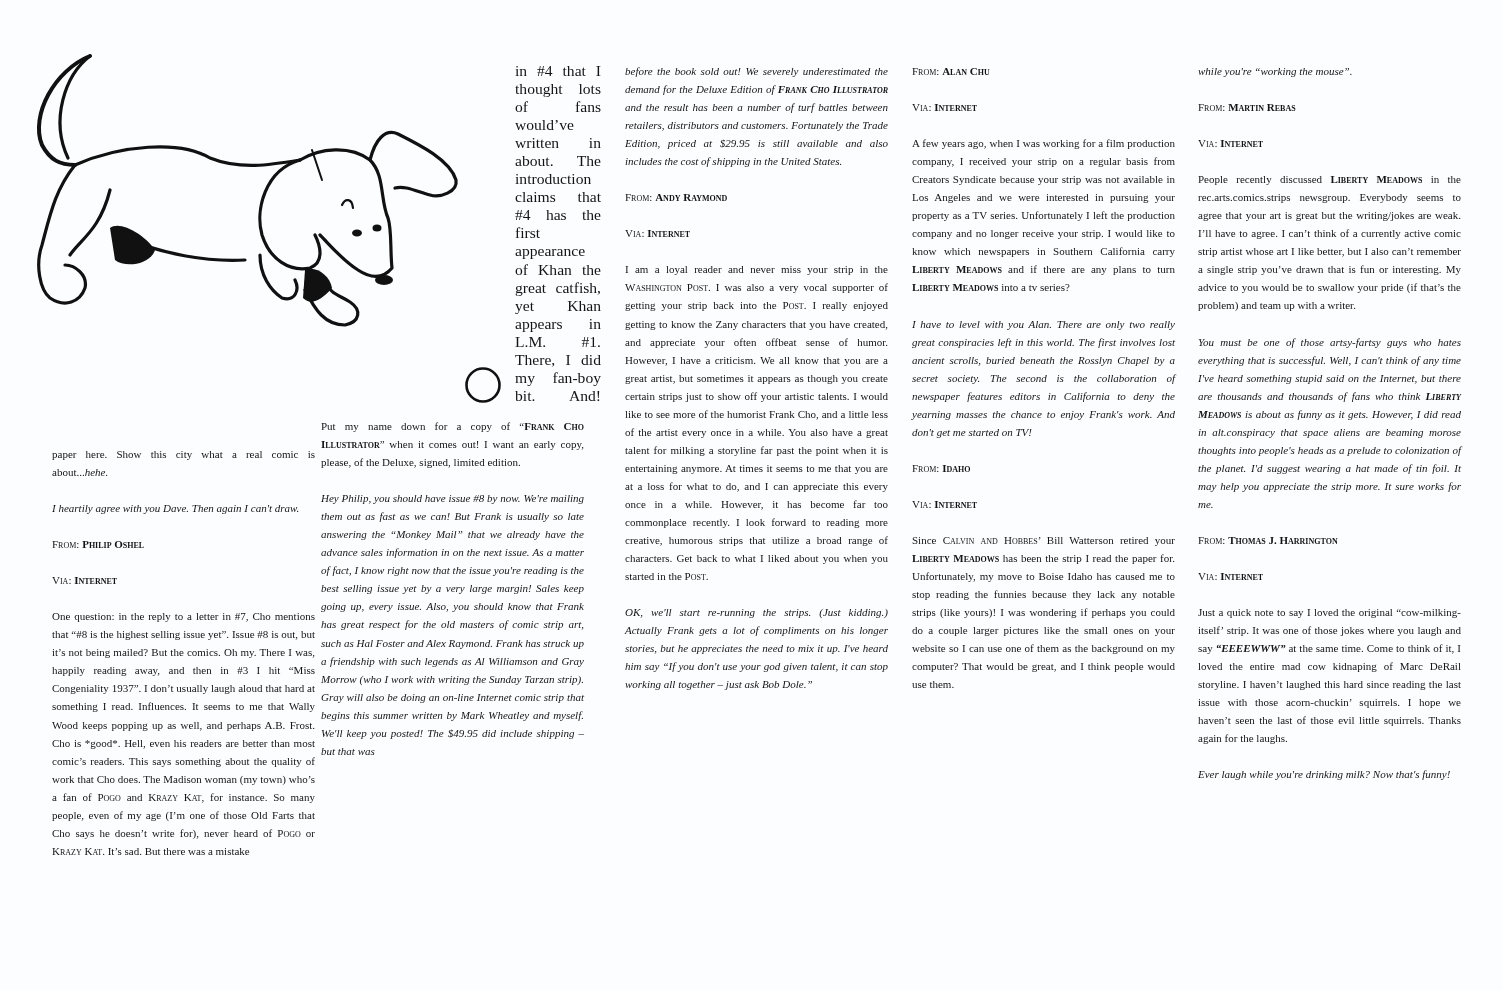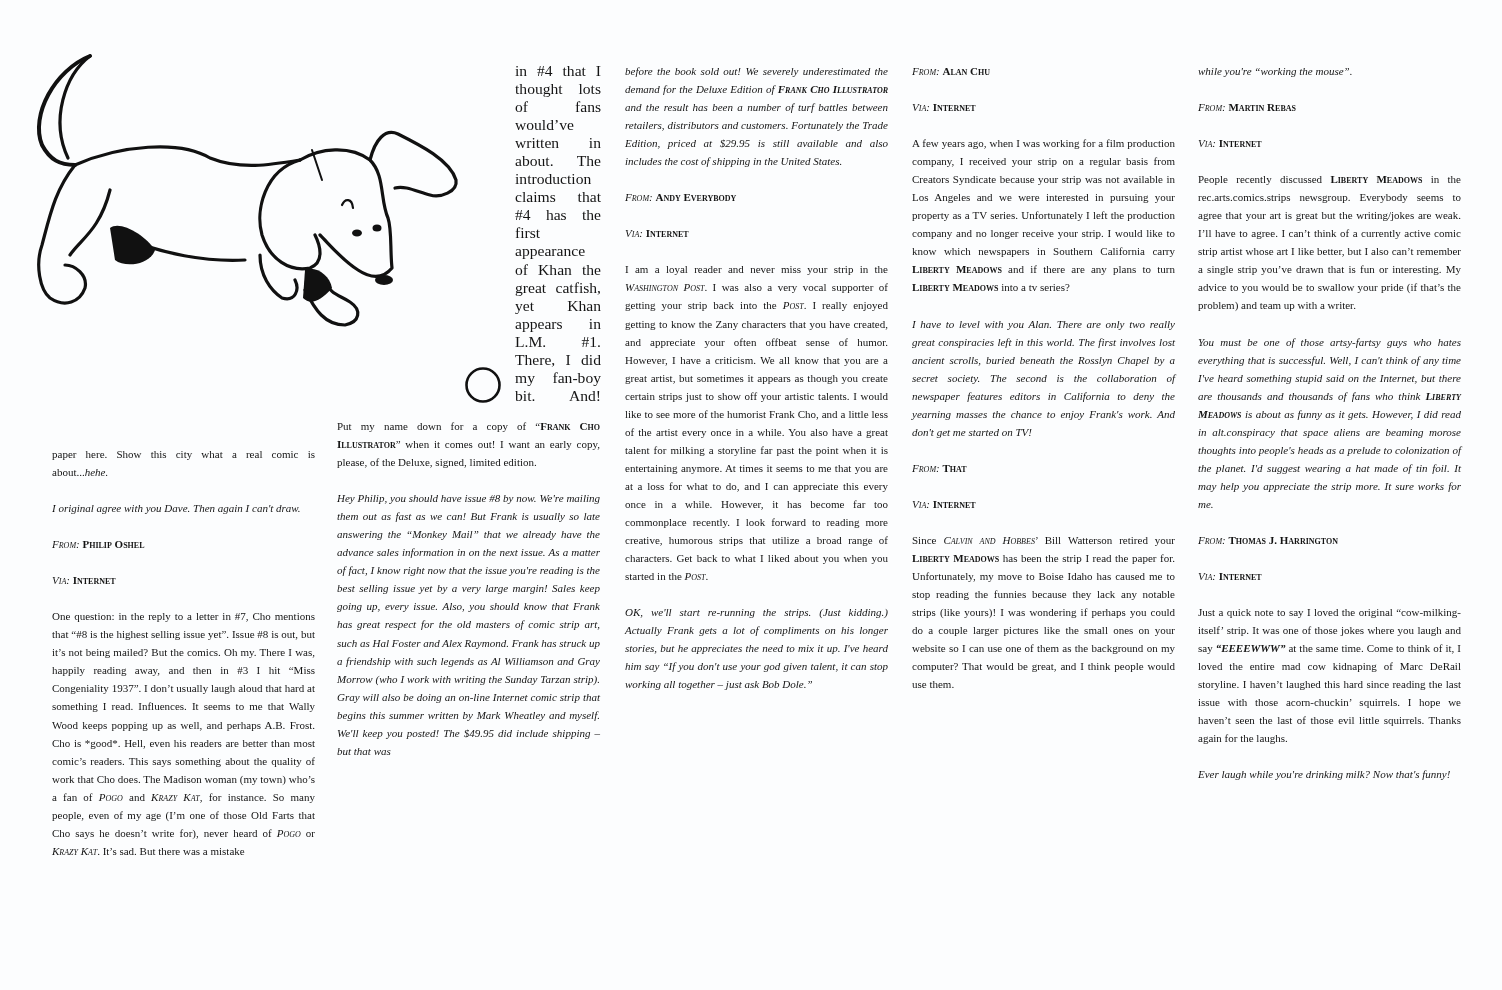--- a/index.html
+++ b/index.html
@@ -13,24 +13,24 @@
   .col {
     position: absolute; top: 62px;
     width: 263px;
     font-size: 11px; line-height: 18.05px;
     text-align: justify;
   }
   .col p { margin: 0 0 18px 0; }
   .col p.body { margin: 0; }
   .reply { font-style: italic; }
   .hdr { margin: 0; }
-  .sc { font-variant: small-caps; font-style: italic; }
+  .sc { font-variant: small-caps; }
   .scb { font-variant: small-caps; font-weight: bold; }
   #c1 { left: 52px; top: 417px; margin-top: 28px; }
-  #c2 { left: 337px; top: 417px; }
+  #c2 { left: 321px; top: 417px; }
   #c2top { position: absolute; left: 515px; top: 62px; width: 86px; font-size: 15.6px; line-height: 18.05px; text-align: justify; text-align-last: justify; }
   #c3 { left: 625px; }
   #c4 { left: 912px; }
   #c5 { left: 1198px; }
   #dog { position: absolute; left: 20px; top: 40px; width: 460px; height: 370px; }
   #ball { position: absolute; left: 464px; top: 366px; width: 38px; height: 38px; }
 </style>
 </head>
 <body>
 
@@ -71,52 +71,52 @@
 <svg id="ball" viewBox="0 0 38 38">
   <circle cx="19" cy="19" r="16.5" fill="none" stroke="#111" stroke-width="2.6"></circle>
 </svg>
 
 <div id="c2top">
   <span>in #4 that I thought lots of fans would’ve written in about. The introduction claims that #4 has the first appearance of Khan the great catfish, yet Khan appears in L.M. #1. There, I did my fan-boy bit. And!</span>
 </div>
 
 <div class="col" id="c1">
   <p><span>paper here. Show this city what a real comic is about...</span><em>hehe.</em></p>
-  <p class="reply">I original agree with you Dave. Then again I can't draw.</p>
+  <p class="reply">I heartily agree with you Dave. Then again I can't draw.</p>
   <div>
     <p class="hdr"><span class="sc">From:</span> <span class="scb">Philip Oshel</span></p>
     <p class="hdr"><span class="sc">Via:</span> <span class="scb">Internet</span></p>
     <p class="body"><span>One question: in the reply to a letter in #7, Cho mentions that “#8 is the highest selling issue yet”. Issue #8 is out, but it’s not being mailed? But the comics. Oh my. There I was, happily reading away, and then in #3 I hit “Miss Congeniality 1937”. I don’t usually laugh aloud that hard at something I read. Influences. It seems to me that Wally Wood keeps popping up as well, and perhaps A.B. Frost. Cho is *good*. Hell, even his readers are better than most comic’s readers. This says something about the quality of work that Cho does. The Madison woman (my town) who’s a fan of </span><span class="sc">Pogo</span><span> and </span><span class="sc">Krazy Kat</span><span>, for instance. So many people, even of my age (I’m one of those Old Farts that Cho says he doesn’t write for), never heard of </span><span class="sc">Pogo</span><span> or </span><span class="sc">Krazy Kat</span><span>. It’s sad. But there was a mistake</span></p>
   </div>
 </div>
 
 <div class="col" id="c2" style="top:417px;">
   <p><span>Put my name down for a copy of “</span><span class="scb">Frank Cho Illustrator</span><span>” when it comes out! I want an early copy, please, of the Deluxe, signed, limited edition.</span></p>
   <p class="reply body">Hey Philip, you should have issue #8 by now. We're mailing them out as fast as we can! But Frank is usually so late answering the “Monkey Mail” that we already have the advance sales information in on the next issue. As a matter of fact, I know right now that the issue you're reading is the best selling issue yet by a very large margin! Sales keep going up, every issue. Also, you should know that Frank has great respect for the old masters of comic strip art, such as Hal Foster and Alex Raymond. Frank has struck up a friendship with such legends as Al Williamson and Gray Morrow (who I work with writing the Sunday Tarzan strip). Gray will also be doing an on-line Internet comic strip that begins this summer written by Mark Wheatley and myself. We'll keep you posted! The $49.95 did include shipping – but that was</p>
 </div>
 
 <div class="col" id="c3">
   <p class="reply"><span>before the book sold out! We severely underestimated the demand for the Deluxe Edition of </span><b class="sc">Frank Cho Illustrator</b><span> and the result has been a number of turf battles between retailers, distributors and customers. Fortunately the Trade Edition, priced at $29.95 is still available and also includes the cost of shipping in the United States.</span></p>
   <div>
-    <p class="hdr"><span class="sc">From:</span> <span class="scb">Andy Everybody</span></p>
+    <p class="hdr"><span class="sc">From:</span> <span class="scb">Andy Raymond</span></p>
     <p class="hdr"><span class="sc">Via:</span> <span class="scb">Internet</span></p>
     <p><span>I am a loyal reader and never miss your strip in the </span><span class="sc">Washington Post</span><span>. I was also a very vocal supporter of getting your strip back into the </span><span class="sc">Post</span><span>. I really enjoyed getting to know the Zany characters that you have created, and appreciate your often offbeat sense of humor. However, I have a criticism. We all know that you are a great artist, but sometimes it appears as though you create certain strips just to show off your artistic talents. I would like to see more of the humorist Frank Cho, and a little less of the artist every once in a while. You also have a great talent for milking a storyline far past the point when it is entertaining anymore. At times it seems to me that you are at a loss for what to do, and I can appreciate this every once in a while. However, it has become far too commonplace recently. I look forward to reading more creative, humorous strips that utilize a broad range of characters. Get back to what I liked about you when you started in the </span><span class="sc">Post</span><span>.</span></p>
   </div>
   <p class="reply body">OK, we'll start re-running the strips. (Just kidding.) Actually Frank gets a lot of compliments on his longer stories, but he appreciates the need to mix it up. I've heard him say “If you don't use your god given talent, it can stop working all together – just ask Bob Dole.”</p>
 </div>
 
 <div class="col" id="c4">
   <div>
     <p class="hdr"><span class="sc">From:</span> <span class="scb">Alan Chu</span></p>
     <p class="hdr"><span class="sc">Via:</span> <span class="scb">Internet</span></p>
     <p><span>A few years ago, when I was working for a film production company, I received your strip on a regular basis from Creators Syndicate because your strip was not available in Los Angeles and we were interested in pursuing your property as a TV series. Unfortunately I left the production company and no longer receive your strip. I would like to know which newspapers in Southern California carry </span><span class="scb">Liberty Meadows</span><span> and if there are any plans to turn </span><span class="scb">Liberty Meadows</span><span> into a tv series?</span></p>
   </div>
   <p class="reply">I have to level with you Alan. There are only two really great conspiracies left in this world. The first involves lost ancient scrolls, buried beneath the Rosslyn Chapel by a secret society. The second is the collaboration of newspaper features editors in California to deny the yearning masses the chance to enjoy Frank's work. And don't get me started on TV!</p>
   <div>
-    <p class="hdr"><span class="sc">From:</span> <span class="scb">That</span></p>
+    <p class="hdr"><span class="sc">From:</span> <span class="scb">Idaho</span></p>
     <p class="hdr"><span class="sc">Via:</span> <span class="scb">Internet</span></p>
     <p><span>Since </span><span class="sc">Calvin and Hobbes</span><span>’ Bill Watterson retired your </span><span class="scb">Liberty Meadows</span><span> has been the strip I read the paper for. Unfortunately, my move to Boise Idaho has caused me to stop reading the funnies because they lack any notable strips (like yours)! I was wondering if perhaps you could do a couple larger pictures like the small ones on your website so I can use one of them as the background on my computer? That would be great, and I think people would use them.</span></p>
   </div>
 </div>
 
 <div class="col" id="c5">
   <p class="reply">while you're “working the mouse”.</p>
   <div>
     <p class="hdr"><span class="sc">From:</span> <span class="scb">Martin Rebas</span></p>
     <p class="hdr"><span class="sc">Via:</span> <span class="scb">Internet</span></p>

